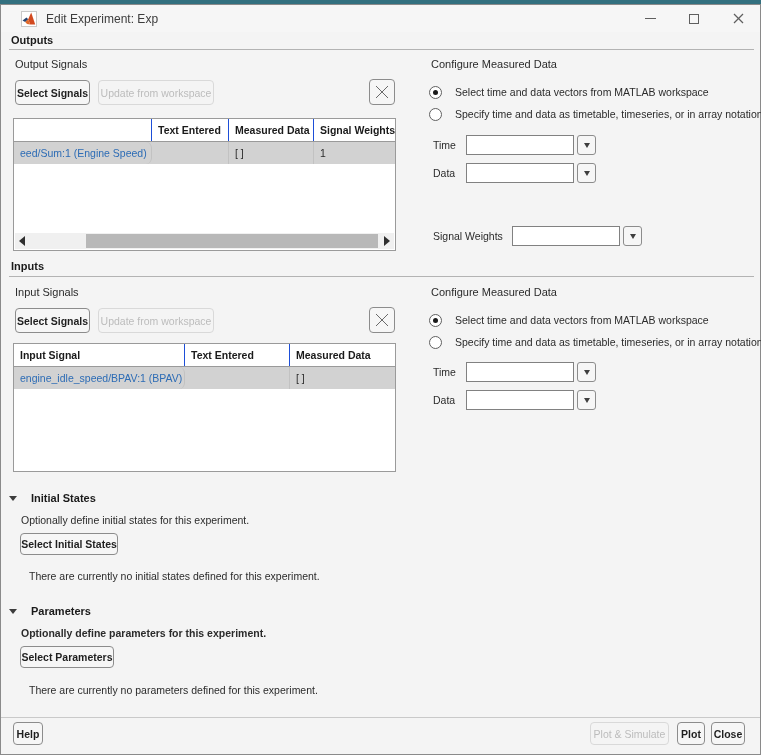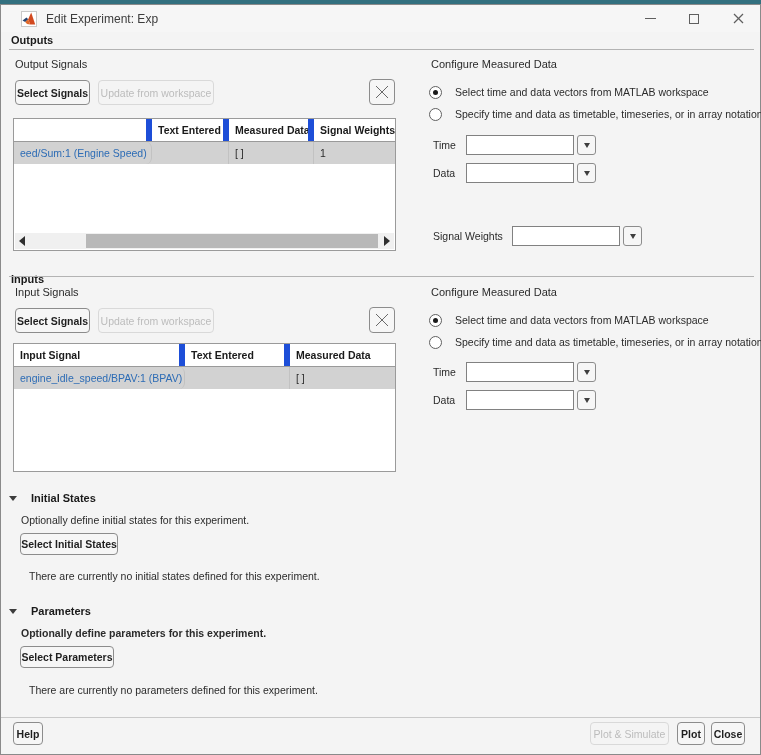--- a/index.html
+++ b/index.html
@@ -41,21 +41,21 @@
   .btn.disabled { border-color: #d9d9d9; color: #bcbcbc; font-weight: normal; background: transparent; }
   .icon-btn { position: absolute; border: 1px solid #8c8c8c; border-radius: 4px; background: #f6f6f6;
     display: flex; align-items: center; justify-content: center; }
   
   .table { position: absolute; background: #fff; border: 1px solid #9a9a9a; }
   .thead { display: grid; height: 23px; border-bottom: 1px solid #9a9a9a; background: #fff; }
   .trow { display: grid; height: 22px; }
   #outputs-table .thead, #outputs-table .trow { grid-template-columns: 138px 77px 85px 1fr; }
   #inputs-table .thead, #inputs-table .trow { grid-template-columns: 171px 105px 1fr; }
   .th { font-size: 10.5px; font-weight: bold; color: #1a1a1a; padding: 5px 6px 0;
-    border-right: 6px solid #1d4ed8; white-space: nowrap; overflow: hidden; }
+    border-right: 1px solid #1d4ed8; white-space: nowrap; overflow: hidden; }
   .th:last-child { border-right: none; }
   .trow.selected { background: #d2d2d2; }
   .td { font-size: 10.5px; color: #2b2b2b; padding: 5px 6px 0; border-right: 1px solid #c2c2c2;
     white-space: nowrap; overflow: hidden; }
   .td:last-child { border-right: none; }
   .td.link { color: #2d6cb5; border-radius: 6px; }
   
   .hscroll { position: absolute; left: 1px; right: 1px; bottom: 1px; height: 16px; background: #f0f0f0; }
   .scroll-arrow { position: absolute; top: 3px; width: 0; height: 0; }
   .scroll-arrow.left { left: 4px; border-top: 5px solid transparent; border-bottom: 5px solid transparent; border-right: 6px solid #2f2f2f; }
@@ -90,21 +90,21 @@
   #out-time-label { left: 432px; top: 134px; }
   #out-time-field { left: 465px; top: 130px; width: 108px; }
   #out-time-btn { left: 576px; top: 130px; }
   #out-data-label { left: 432px; top: 162px; }
   #out-data-field { left: 465px; top: 158px; width: 108px; }
   #out-data-btn { left: 576px; top: 158px; }
   #out-sw-label { left: 432px; top: 225px; }
   #out-sw-field { left: 511px; top: 221px; width: 108px; }
   #out-sw-btn { left: 622px; top: 221px; }
   
-  #inputs-heading { left: 10px; top: 255px; margin-top: 13px; }
+  #inputs-heading { left: 10px; top: 255px; }
   #inputs-divider { top: 271px; left: 8px; width: 745px; }
   #input-signals-label { left: 14px; top: 281px; }
   #in-select-signals { left: 14px; top: 303px; width: 75px; height: 25px; }
   #in-update { left: 97px; top: 303px; width: 116px; height: 25px; }
   #in-delete { left: 368px; top: 302px; width: 26px; height: 26px; }
   #inputs-table { left: 12px; top: 338px; width: 383px; height: 129px; }
   #inputs-config-title { left: 430px; top: 281px; }
   #in-radio1 { left: 428px; top: 309px; }
   #in-radio2 { left: 428px; top: 331px; }
   #in-time-label { left: 432px; top: 361px; }

